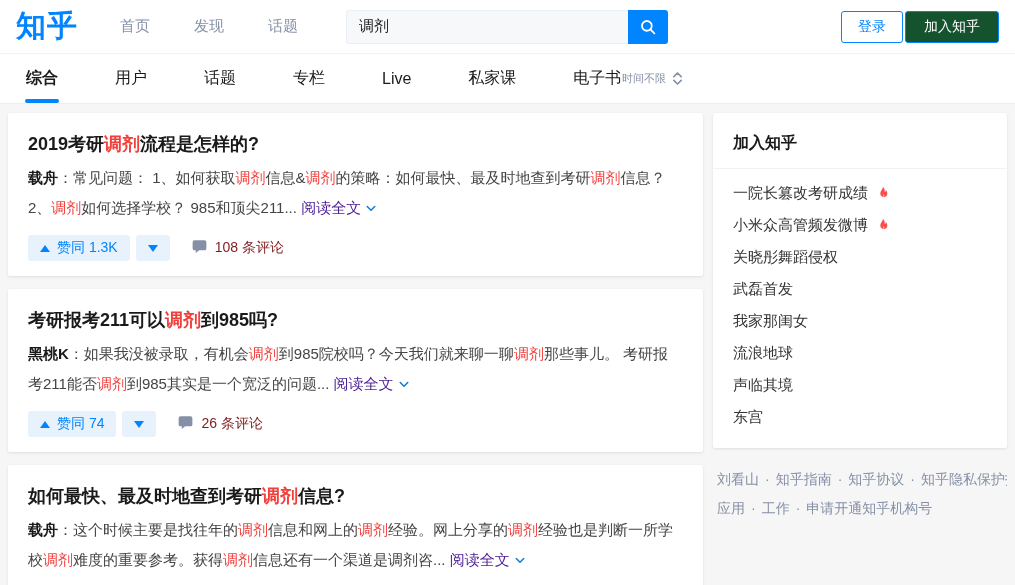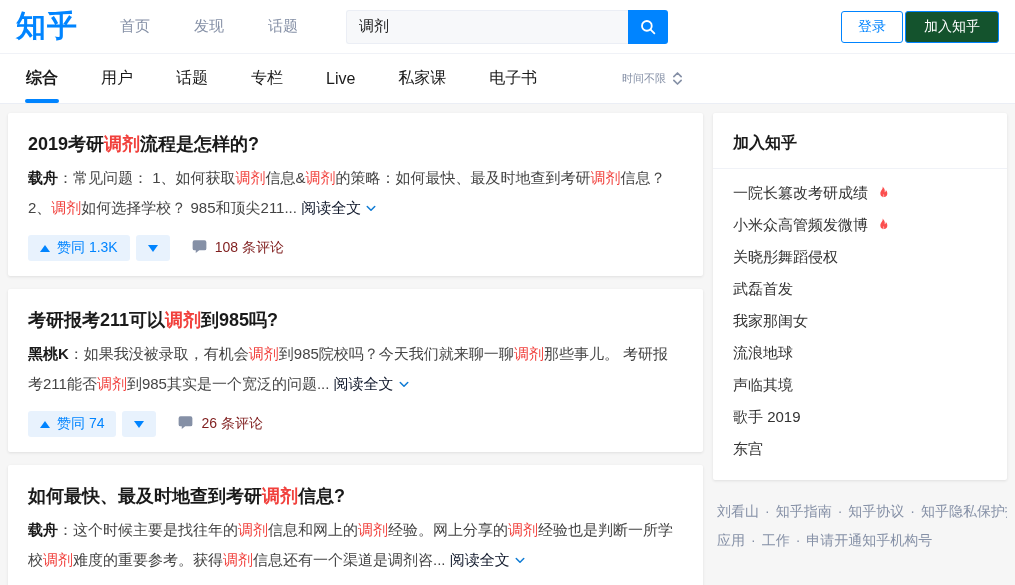--- a/index.html
+++ b/index.html
@@ -33,40 +33,40 @@
   }
   .btn-join {
     height:32px; padding:0 18px; background:#14532d; color:#fff;
     border:1px solid #0084ff; border-radius:3px; font-size:14px; cursor:pointer; font-family:inherit;
   }
   
   .tabbar {
     height:50px; background:#fff; display:flex; align-items:center;
     padding:0 332px 0 26px; border-bottom:1px solid #ebeef5;
   }
-  .tabs { display:flex; gap:43px; height:100%; align-items:center; }
+  .tabs { display:flex; gap:57px; height:100%; align-items:center; }
   .tab { font-size:16px; color:#1a1a1a; cursor:pointer; position:relative; height:100%; display:flex; align-items:center; }
   .tab.active { font-weight:bold; }
   .tab.active::after {
     content:""; position:absolute; left:50%; transform:translateX(-50%);
     bottom:0; width:34px; height:4px; background:#0084ff; border-radius:2px;
   }
   .timefilter { margin-left:auto; display:flex; align-items:center; gap:6px; color:#8590a6; font-size:11px; cursor:pointer; }
   
   .content { display:flex; padding:9px 8px; gap:10px; align-items:flex-start; }
   .maincol { width:695px; flex:none; }
   .card {
     background:#fff; border-radius:2px; box-shadow:0 1px 3px rgba(26,26,26,.1);
     padding:14px 20px 15px; margin-bottom:13px;
   }
   .rtitle { font-size:18px; font-weight:bold; color:#1a1a1a; margin:4px 0 6px; cursor:pointer; line-height:26px; }
   .hl { color:#f1403c; }
   .excerpt { font-size:15px; color:#444; line-height:30px; }
   .author { font-weight:bold; color:#1a1a1a; }
-  .readmore { color:#0f172a; cursor:pointer; white-space:nowrap; }
+  .readmore { color:#4c1d95; cursor:pointer; white-space:nowrap; }
   .chev { display:inline-block; vertical-align:-1px; margin-left:4px; }
   .actions { margin-top:11px; display:flex; align-items:center; }
   .vote {
     height:26px; background:#e8f2fd; color:#0084ff; border:none; border-radius:3px;
     font-size:14px; display:flex; align-items:center; gap:7px; padding:0 12px;
     cursor:pointer; font-family:inherit;
   }
   .vote-down { padding:0 12px; margin-left:6px; }
   .tri-up { width:0; height:0; border-left:5px solid transparent; border-right:5px solid transparent; border-bottom:7px solid #0084ff; }
   .tri-down { width:0; height:0; border-left:5px solid transparent; border-right:5px solid transparent; border-top:7px solid #0084ff; }
@@ -218,23 +218,20 @@
           <div class="hotitem">
             <span>我家那闺女</span>
           </div>
           <div class="hotitem">
             <span>流浪地球</span>
           </div>
           <div class="hotitem">
             <span>声临其境</span>
           </div>
           <div class="hotitem">
-            <span>歌手 2019</span>
-          </div>
-          <div class="hotitem">
             <span>东宫</span>
           </div>
         </div>
     </div>
     <div class="footer">
         <div class="fline"><a>刘看山</a><span class="fsep">·</span><a>知乎指南</a><span class="fsep">·</span><a>知乎协议</a><span class="fsep">·</span><a>知乎隐私保护指引</a></div>
         <div class="fline"><a>应用</a><span class="fsep">·</span><a>工作</a><span class="fsep">·</span><a>申请开通知乎机构号</a></div>
       </div>
   </div>
 </div>

